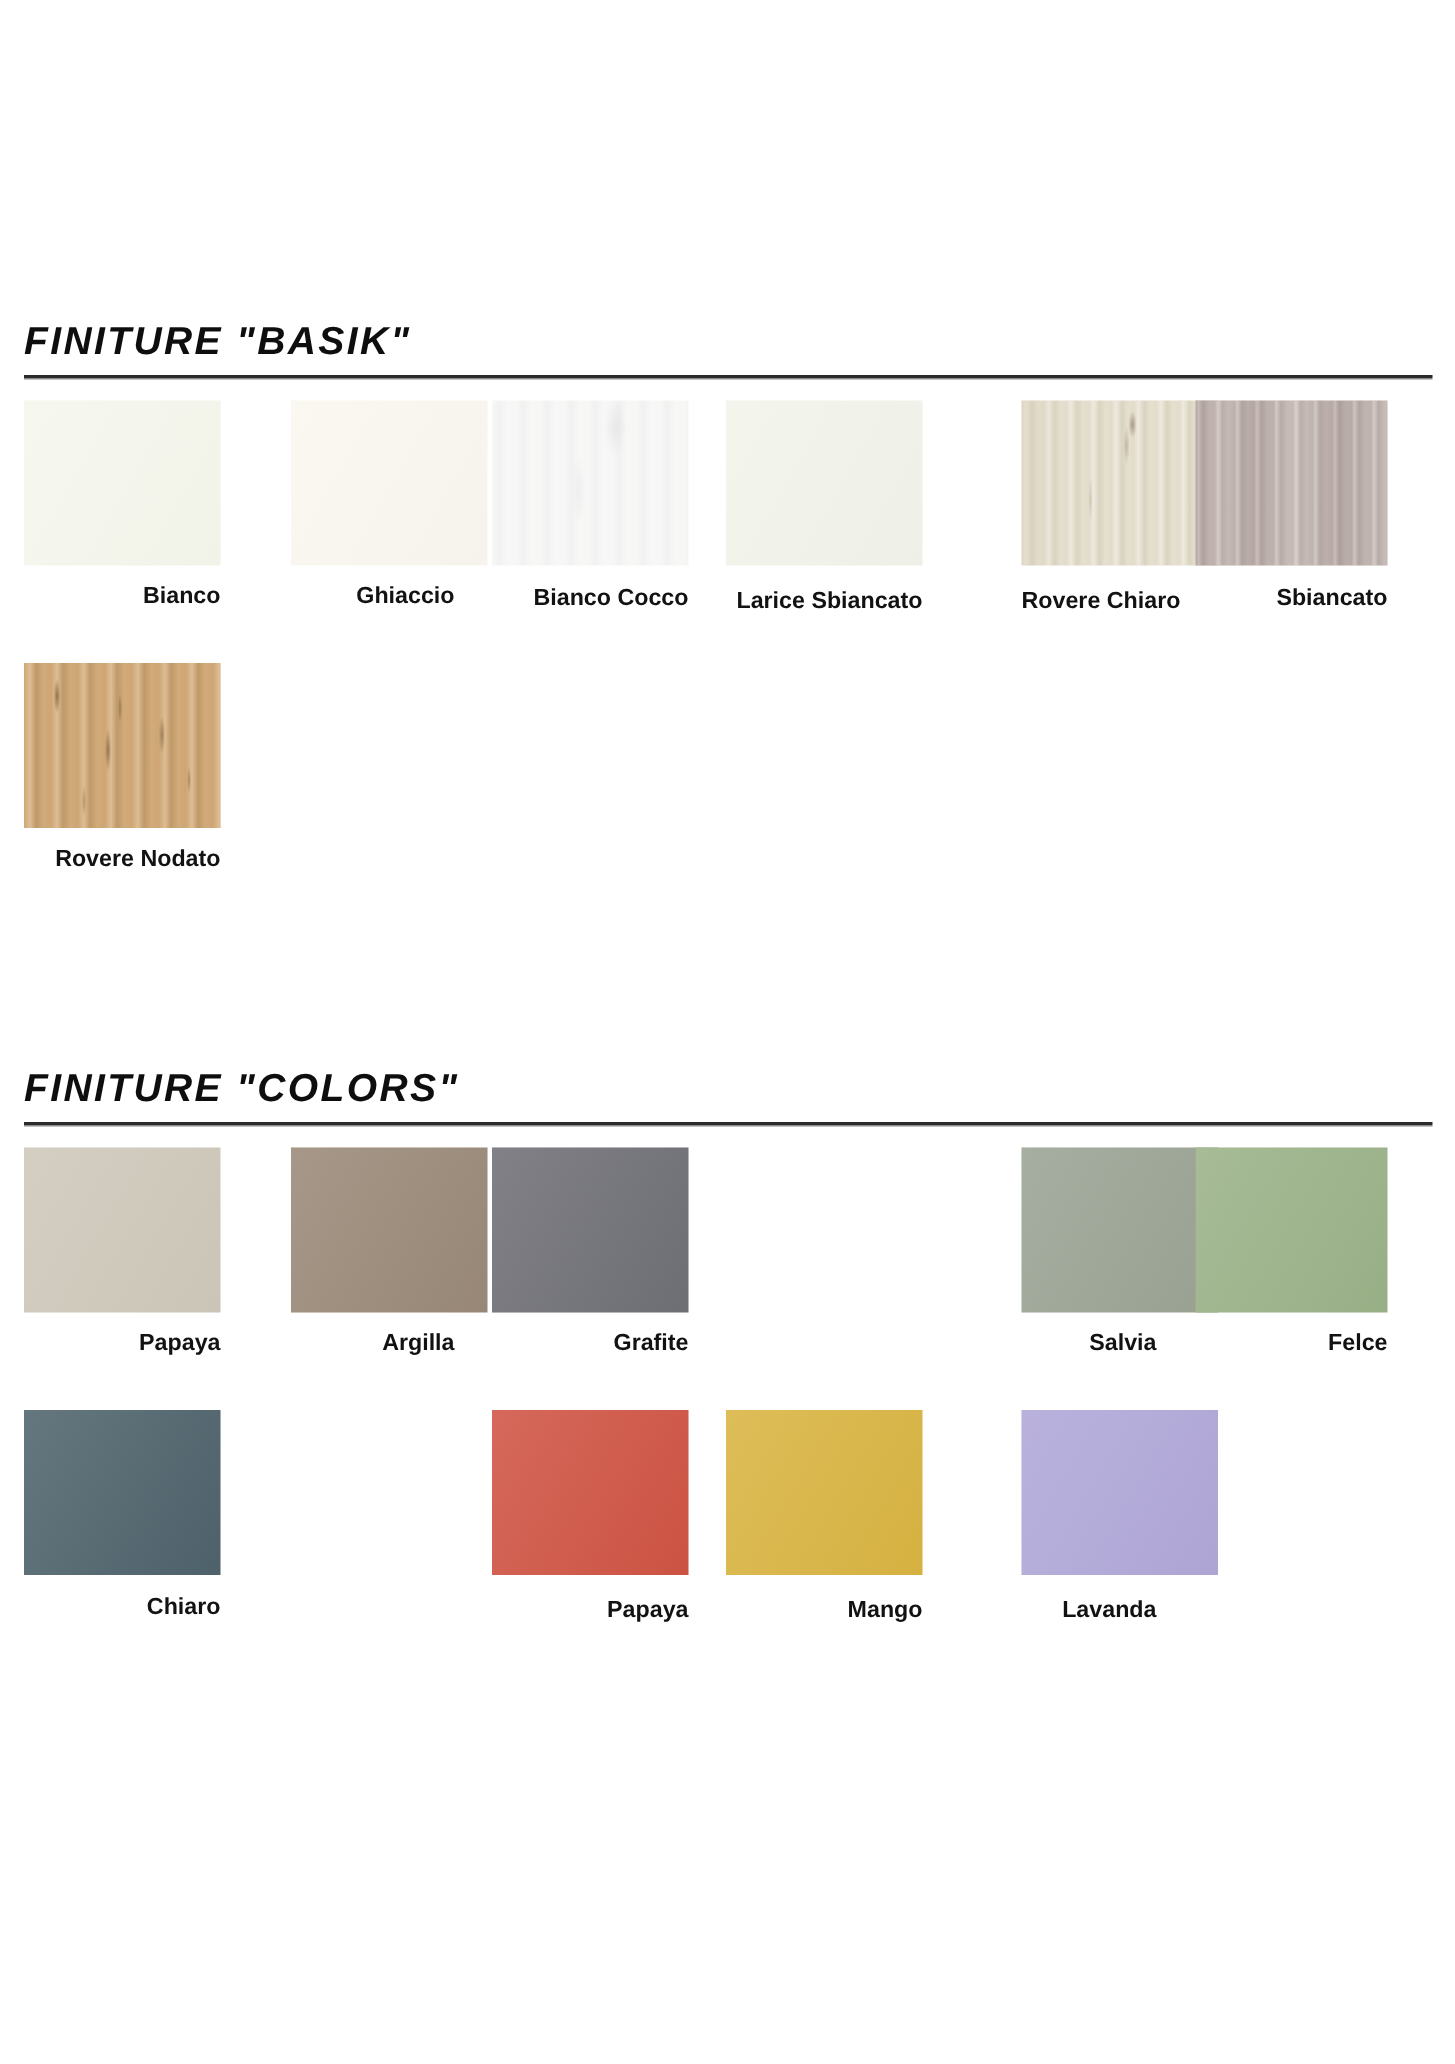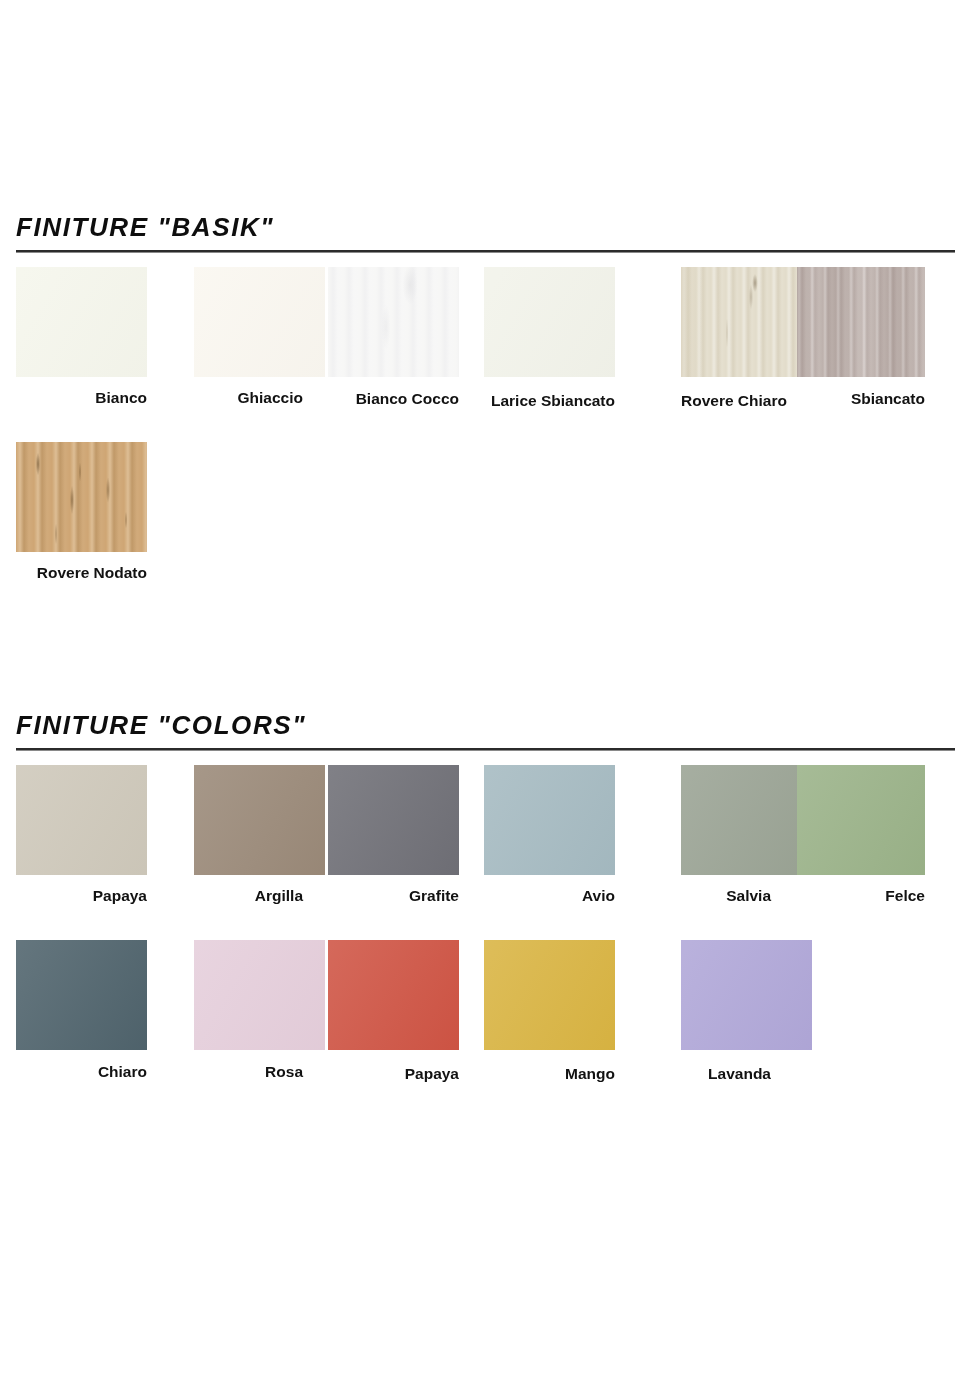--- a/index.html
+++ b/index.html
@@ -231,43 +231,35 @@
           <div class="swatch-label">Papaya</div>
         </div>
         <div class="swatch-cell c1">
           <div class="swatch-chip tex-soft" style="background-color:#9a8978"></div>
           <div class="swatch-label">Argilla</div>
         </div>
         <div class="swatch-cell c2">
           <div class="swatch-chip tex-soft" style="background-color:#6f6f76"></div>
           <div class="swatch-label">Grafite</div>
         </div>
-        <div class="swatch-cell c3">
-          <div class="swatch-chip tex-soft" style="background-color:#a5bac1"></div>
-          <div class="swatch-label">Avio</div>
-        </div>
         <div class="swatch-cell c4">
           <div class="swatch-chip tex-soft" style="background-color:#9aa394"></div>
           <div class="swatch-label">Salvia</div>
         </div>
         <div class="swatch-cell c5">
           <div class="swatch-chip tex-soft" style="background-color:#9ab288"></div>
           <div class="swatch-label">Felce</div>
         </div>
       </div>
 
       <div class="swatch-row" style="height:160px;">
         <div class="swatch-cell c0">
           <div class="swatch-chip tex-soft" style="background-color:#4f636c"></div>
           <div class="swatch-label nudge-up">Chiaro</div>
         </div>
-        <div class="swatch-cell c1">
-          <div class="swatch-chip tex-soft" style="background-color:#e5cedb"></div>
-          <div class="swatch-label nudge-up">Rosa</div>
-        </div>
         <div class="swatch-cell c2">
           <div class="swatch-chip tex-soft" style="background-color:#cf5444"></div>
           <div class="swatch-label nudge-down">Papaya</div>
         </div>
         <div class="swatch-cell c4">
           <div class="swatch-chip tex-soft" style="background-color:#b0a7d8"></div>
           <div class="swatch-label nudge-down">Lavanda</div>
         </div>
         <div class="swatch-cell c3">
           <div class="swatch-chip tex-soft" style="background-color:#d9b442"></div>

